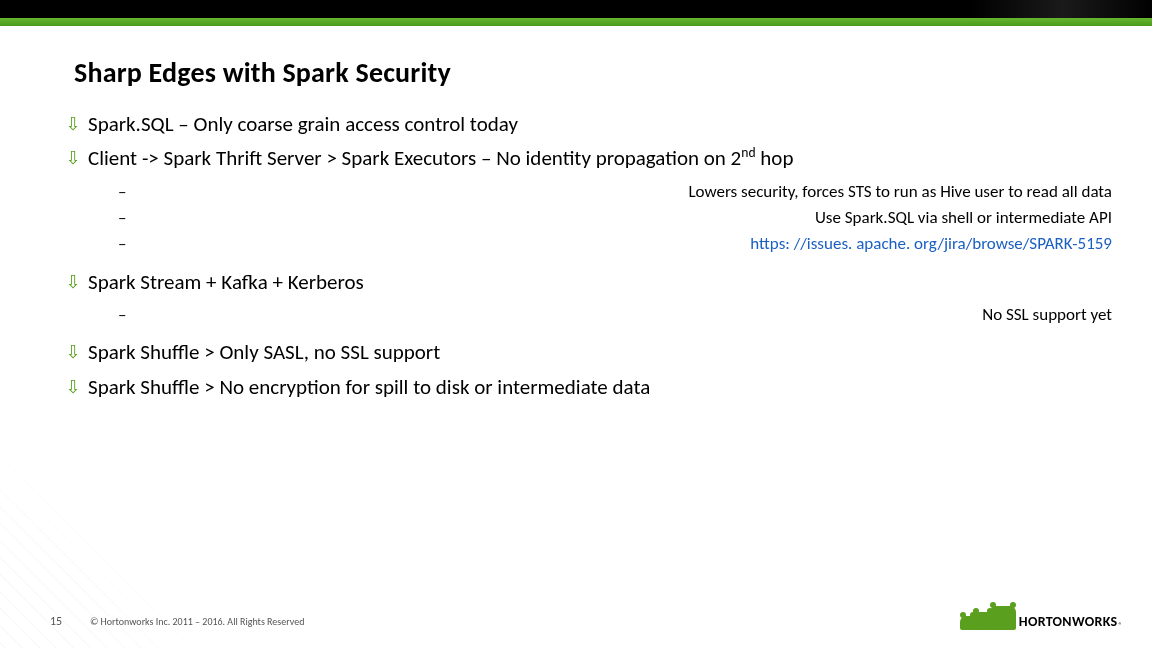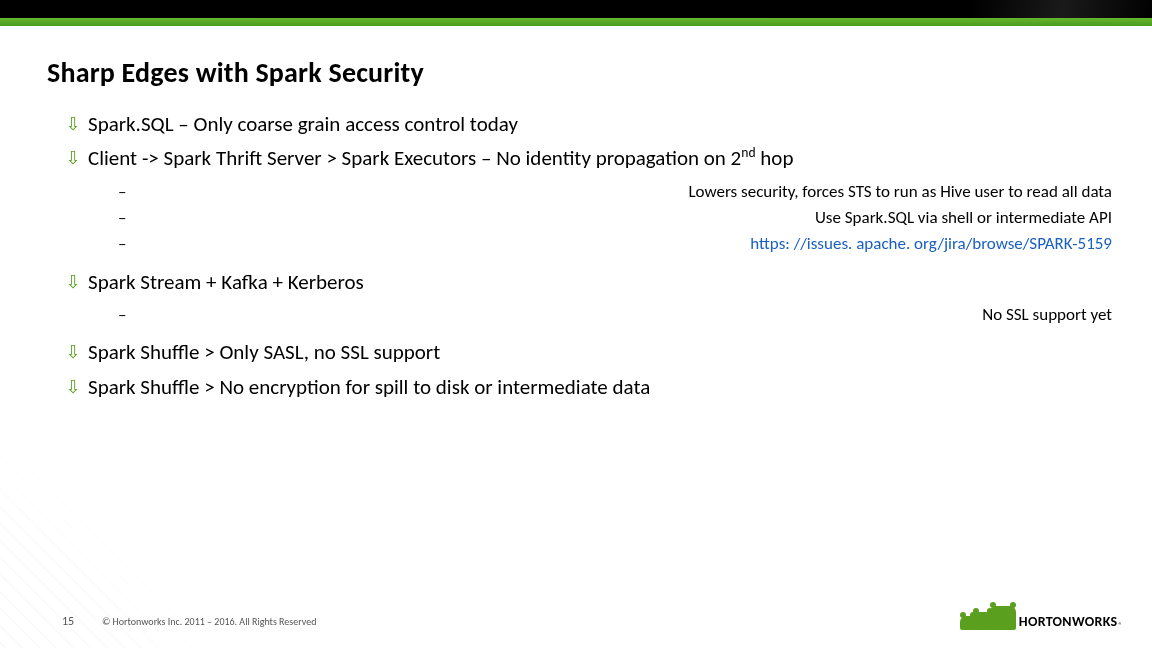--- a/index.html
+++ b/index.html
@@ -28,21 +28,21 @@
   .top-bar-gloss {
     position: absolute;
     right: 0; top: 0;
     width: 180px; height: 26px;
     background: linear-gradient(100deg, #000 0%, #1a1a1a 50%, #000 100%);
   }
 
   .slide-title {
     position: absolute;
     top: 55px;
-    left: 47px;
+    left: 74px;
     font-size: 28px;
     font-weight: 700;
     letter-spacing: 0.2px;
   }
 
   .content {
     position: absolute;
     top: 110px;
     left: 58px;
     right: 40px;
@@ -84,21 +84,21 @@
   .sub-text { flex: 1; text-align: right; }
 
   .link {
     color: #1a5fc4;
   }
   sup { font-size: 0.65em; vertical-align: super; }
 
   .footer {
     position: absolute;
     bottom: 20px;
-    left: 12px; right: 0;
+    left: 0; right: 0;
     height: 30px;
     text-decoration: underline;
   }
   .page-num {
     position: absolute;
     left: 50px;
     bottom: 0;
     font-size: 12px;
     color: #555;
   }

